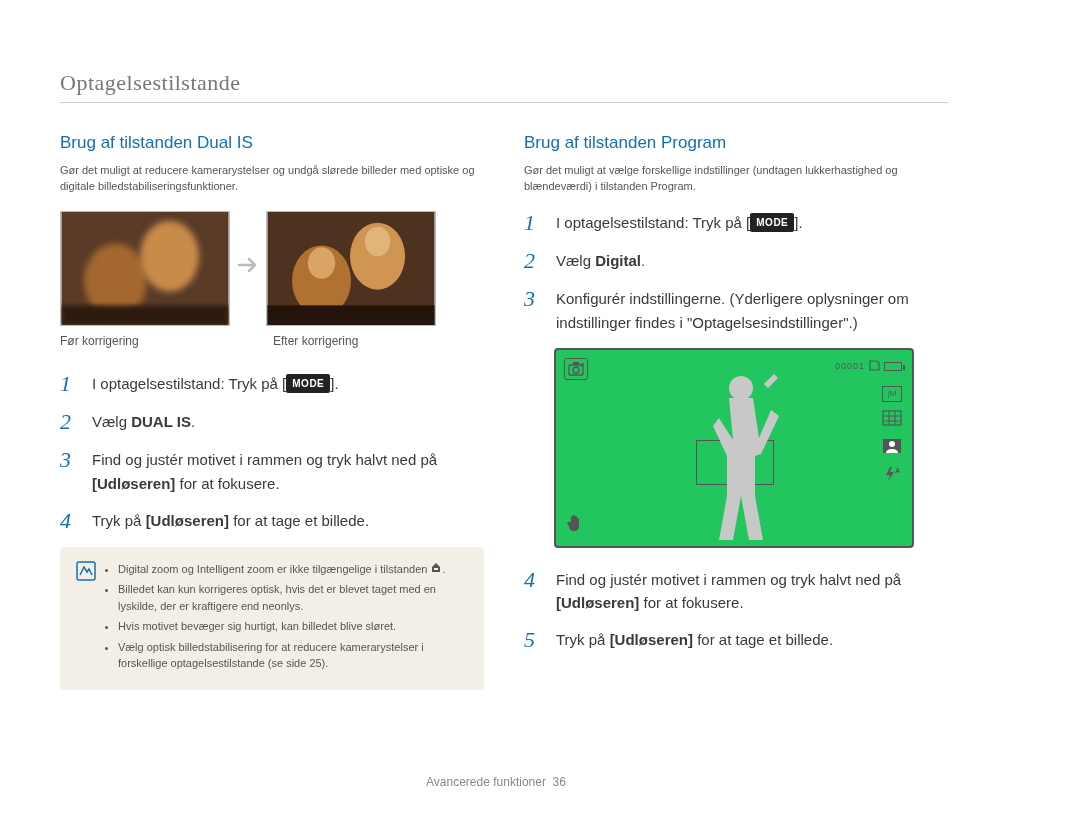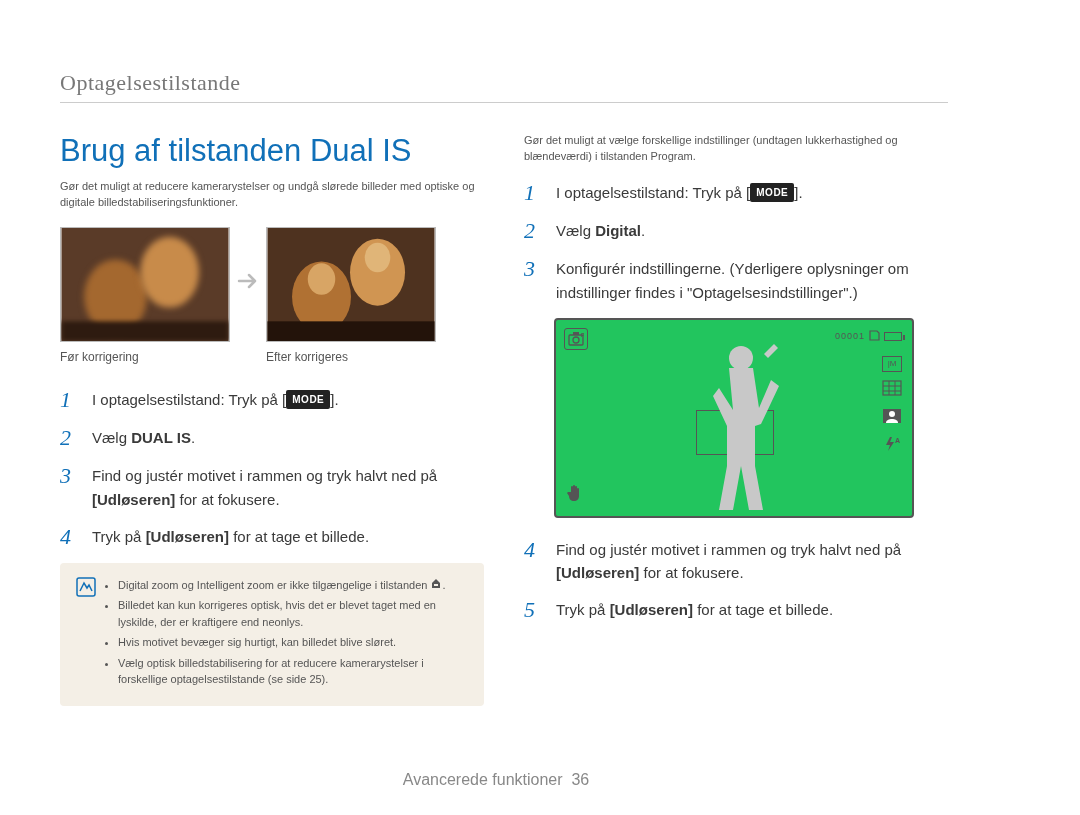--- a/index.html
+++ b/index.html
@@ -2,27 +2,27 @@
 <html><head>
 <meta charset="utf-8">
 <style>
   * { box-sizing: border-box; margin: 0; padding: 0; }
   html, body { width: 1080px; height: 815px; background: #fff; font-family: Arial, Helvetica, sans-serif; color: #3a3a3a; }
   .page { width: 1008px; height: 815px; position: relative; padding: 70px 60px 40px 60px; }
   .section-header { font-size: 22px; color: #777; font-weight: 300; letter-spacing: 0.5px; margin-bottom: 6px; font-family: "Times New Roman", serif; font-style: normal; }
   .rule { border: none; border-top: 1px solid #ccc; margin-bottom: 30px; }
   .columns { display: flex; gap: 40px; }
   .col { flex: 1 1 0; min-width: 0; }
-  h2.topic { color: #1070b8; font-size: 31px; font-weight: 400; margin-bottom: 10px; }
+  h2.topic { color: #1070b8; font-size: 17px; font-weight: 400; margin-bottom: 10px; }
   p.intro { font-size: 11px; line-height: 1.45; color: #555; margin-bottom: 16px; }
   .img-row { display: flex; align-items: center; gap: 0; margin-bottom: 8px; }
   .photo { width: 170px; height: 115px; border: 1px solid #bbb; position: relative; overflow: hidden; }
   .photo svg { width: 100%; height: 100%; display: block; }
   .arrow { width: 36px; text-align: center; color: #aaa; font-size: 22px; }
-  .caption-row { display: flex; gap: 0; font-size: 12px; color: #555; margin-bottom: 24px; }
+  .caption-row { display: flex; gap: 7px; font-size: 12px; color: #555; margin-bottom: 24px; }
   .caption-row span:first-child { width: 206px; }
   ol.steps { list-style: none; counter-reset: step; }
   ol.steps > li { display: flex; gap: 14px; margin-bottom: 14px; font-size: 15px; line-height: 1.55; color: #3a3a3a; }
   ol.steps > li .num { font-style: italic; font-family: Georgia, "Times New Roman", serif; font-size: 22px; color: #1070b8; min-width: 18px; text-align: left; line-height: 1.1; }
   .mode-btn { display: inline-block; background: #222; color: #fff; font-size: 10px; font-weight: bold; padding: 2px 6px; border-radius: 2px; vertical-align: 2px; letter-spacing: 0.5px; }
   .bold { font-weight: bold; }
   .notebox { display: flex; gap: 6px; background: #f4efe6; border-radius: 4px; padding: 14px 16px; margin-top: 10px; }
   .notebox .note-icon { width: 20px; height: 20px; flex-shrink: 0; }
   .notebox ul { list-style: disc; padding-left: 16px; }
   .notebox ul li { font-size: 11px; color: #555; line-height: 1.5; margin-bottom: 4px; }
@@ -30,21 +30,21 @@
   .screen { width: 360px; height: 200px; border: 2px solid #555; border-radius: 4px; margin: 6px 0 20px 30px; position: relative; background: #22c55e; }
   .screen .mode-ind { position: absolute; top: 8px; left: 8px; width: 24px; height: 22px; border: 1.5px solid #555; border-radius: 3px; display:flex; align-items:center; justify-content:center; }
   .screen .top-right { position: absolute; top: 10px; right: 10px; font-size: 9px; letter-spacing: 1px; color:#555; display:flex; align-items:center; gap:4px; }
   .screen .batt { display:inline-block; width:18px; height:9px; border:1.2px solid #555; position:relative; }
   .screen .batt::after { content:""; position:absolute; right:-4px; top:2px; width:2px; height:5px; background:#555; }
   .screen .right-icons { position: absolute; right: 10px; top: 36px; display:flex; flex-direction:column; gap:8px; align-items:flex-end; }
   .screen .rbox { width:20px; height:16px; border:1.2px solid #555; font-size:8px; display:flex; align-items:center; justify-content:center; color:#555; }
   .screen .af-box { position: absolute; left: 140px; top: 90px; width: 78px; height: 45px; border: 1.5px solid #555; }
   .screen .silhouette { position:absolute; left: 130px; top: 20px; }
   .screen .hand-icon { position:absolute; bottom:10px; left:10px; }
-  .footer { position: absolute; bottom: 26px; left: 0; right: 16px; text-align: center; font-size: 16px; color: #888; }
+  .footer { position: absolute; bottom: 26px; left: 0; right: 16px; text-align: center; font-size: 12px; color: #888; }
   .step-body { flex: 1; }
 </style>
 </head>
 <body>
 
 <div class="page">
 
   <div class="section-header">Optagelsestilstande</div>
   <hr class="rule">
 
@@ -74,21 +74,21 @@
             <ellipse cx="55" cy="70" rx="30" ry="36" fill="#b07133"></ellipse>
             <ellipse cx="55" cy="52" rx="14" ry="16" fill="#d8a565"></ellipse>
             <ellipse cx="112" cy="45" rx="28" ry="34" fill="#d09552"></ellipse>
             <ellipse cx="112" cy="30" rx="13" ry="15" fill="#e0b578"></ellipse>
             <rect x="0" y="95" width="170" height="20" fill="#23130a"></rect>
           </svg>
         </div>
       </div>
       <div class="caption-row">
         <span>Før korrigering</span>
-        <span>Efter korrigeres</span>
+        <span>Efter korrigering</span>
       </div>
 
       <ol class="steps">
         <li>
           <span class="num">1</span>
           <span class="step-body">
             <span>I optagelsestilstand: Tryk på [</span><span class="mode-btn">MODE</span><span>].</span>
           </span>
         </li>
         <li>
@@ -124,20 +124,21 @@
                   <rect x="4" y="6" width="4" height="2" fill="#f4efe6"></rect>
                 </svg></span><span>.</span></li>
           <li>Billedet kan kun korrigeres optisk, hvis det er blevet taget med en lyskilde, der er kraftigere end neonlys.</li>
           <li>Hvis motivet bevæger sig hurtigt, kan billedet blive sløret.</li>
           <li>Vælg optisk billedstabilisering for at reducere kamerarystelser i forskellige optagelsestilstande (se side 25).</li>
         </ul>
       </div>
     </div>
 
     <div class="col">
+      <h2 class="topic">Brug af tilstanden Program</h2>
       <p class="intro">Gør det muligt at vælge forskellige indstillinger (undtagen lukkerhastighed og blændeværdi) i tilstanden Program.</p>
 
       <ol class="steps">
         <li>
           <span class="num">1</span>
           <span class="step-body">
             <span>I optagelsestilstand: Tryk på [</span><span class="mode-btn">MODE</span><span>].</span>
           </span>
         </li>
         <li>

